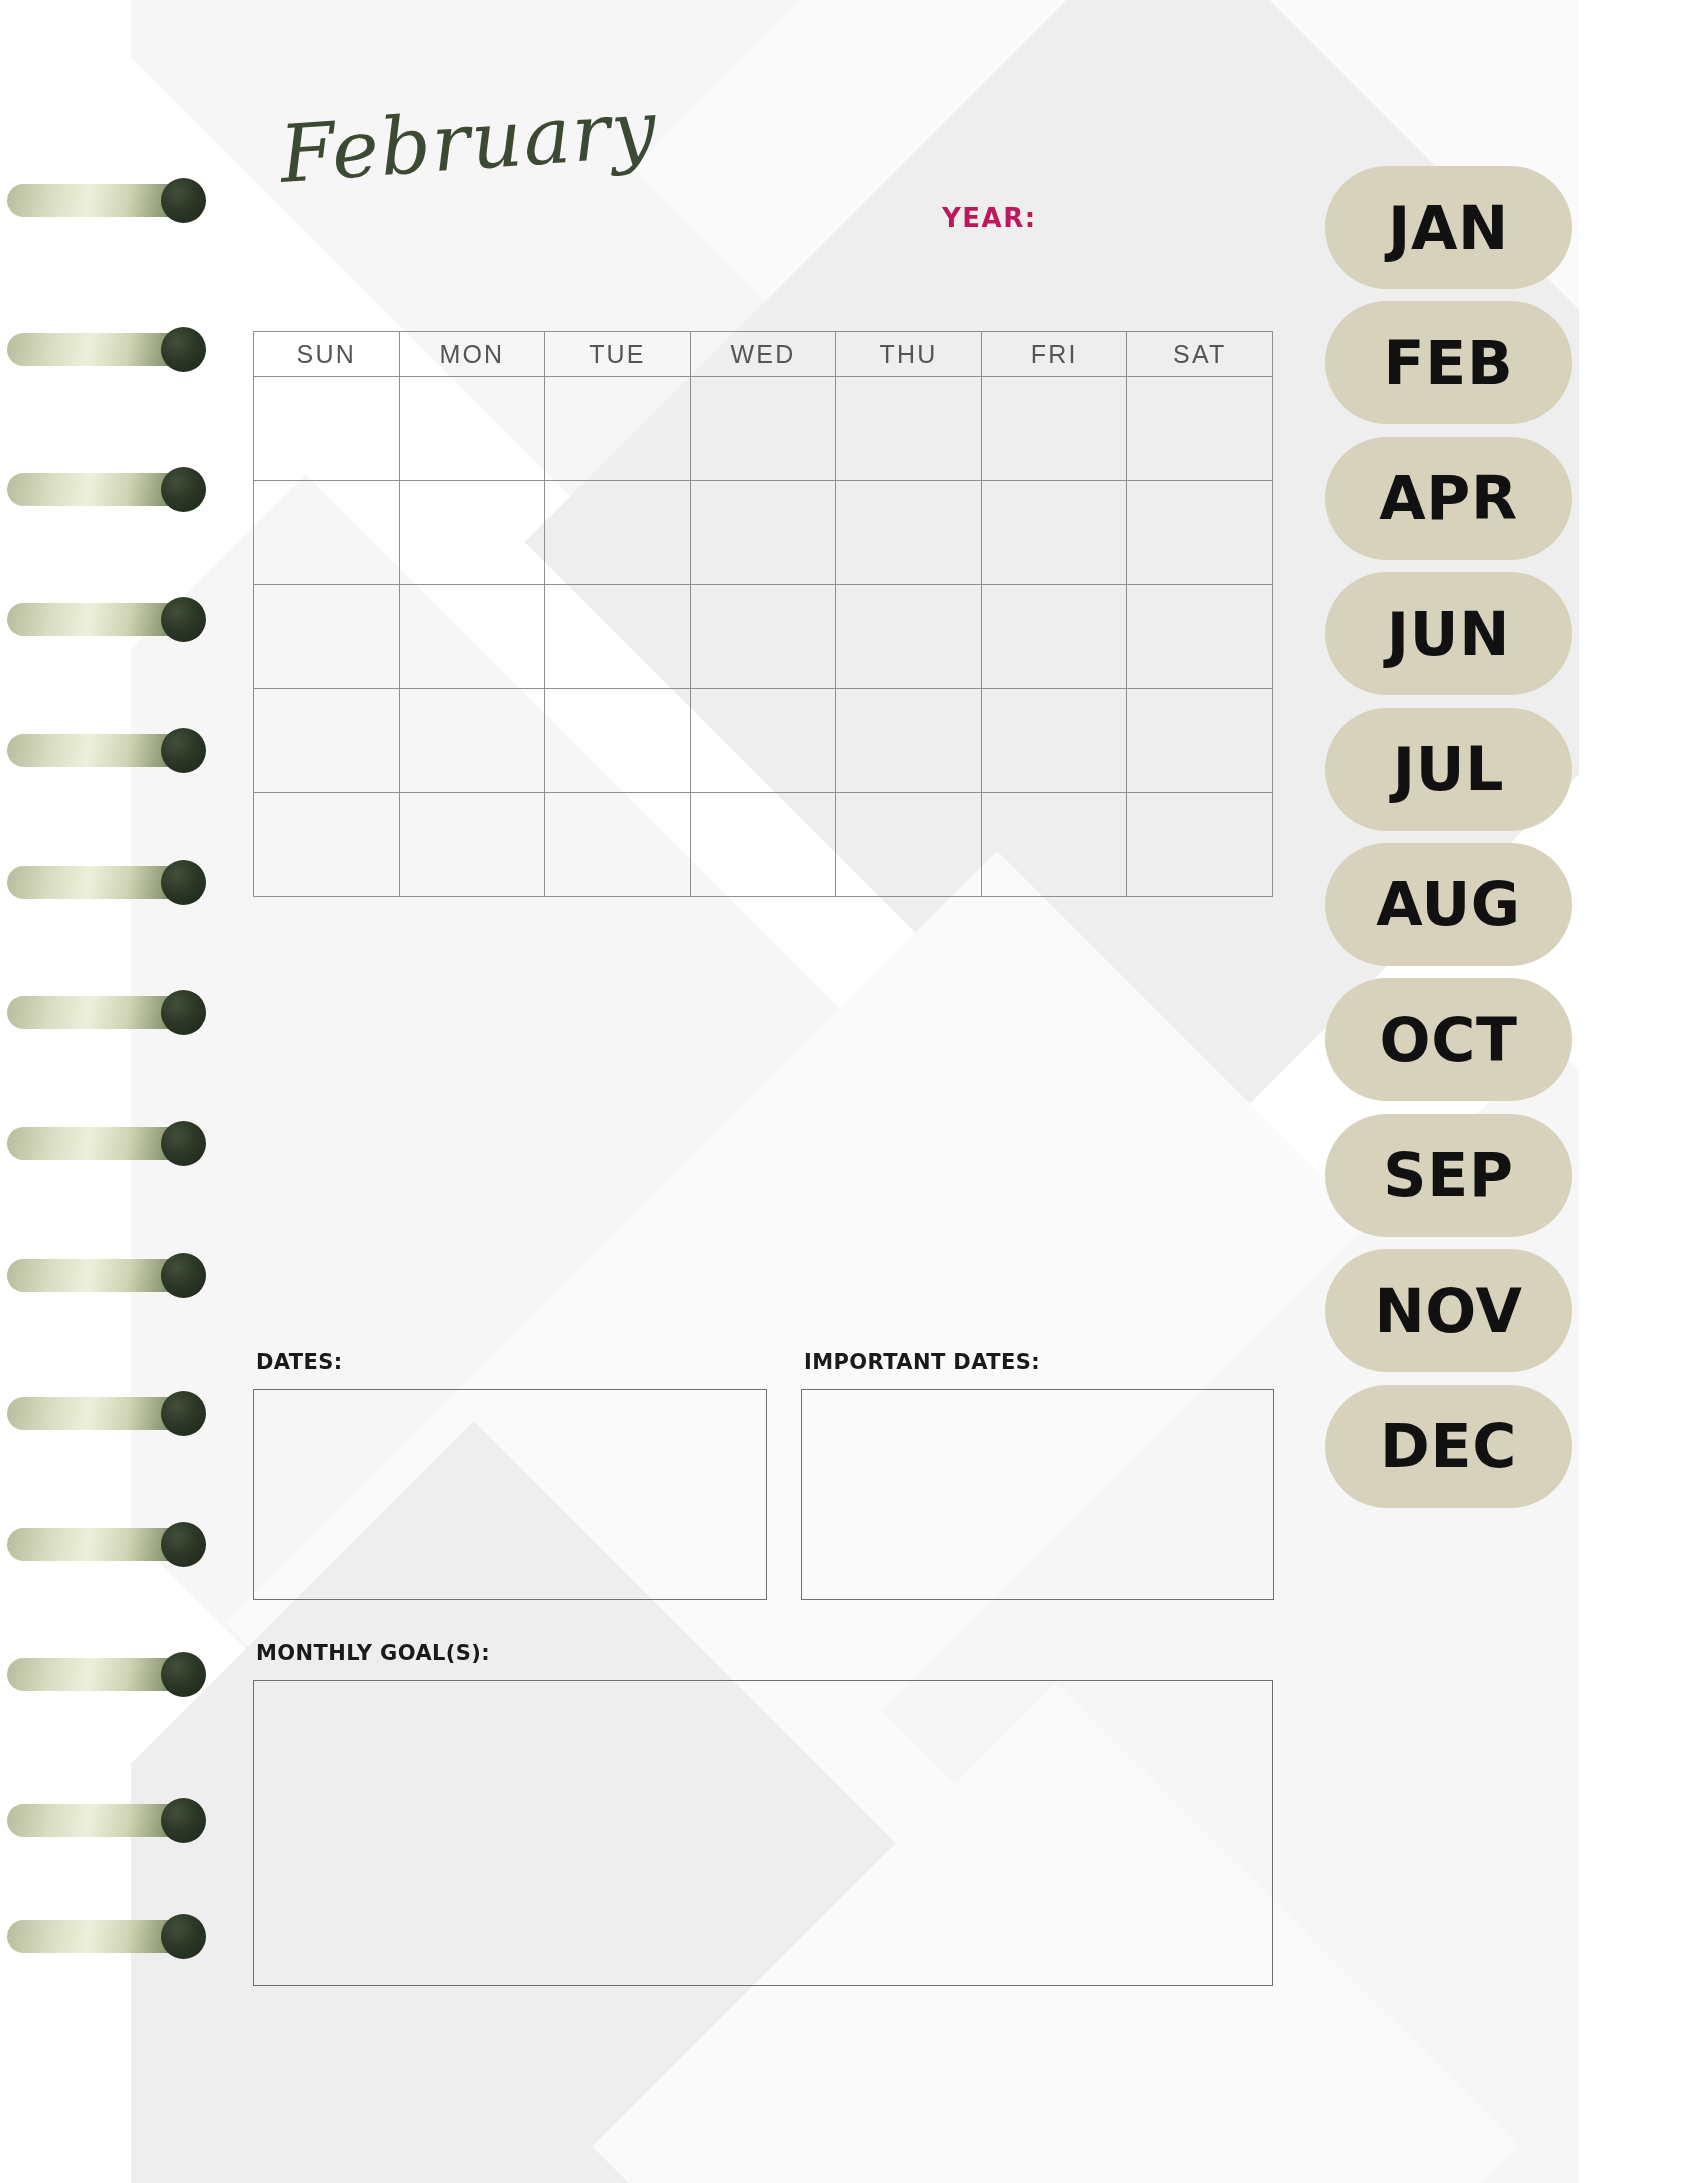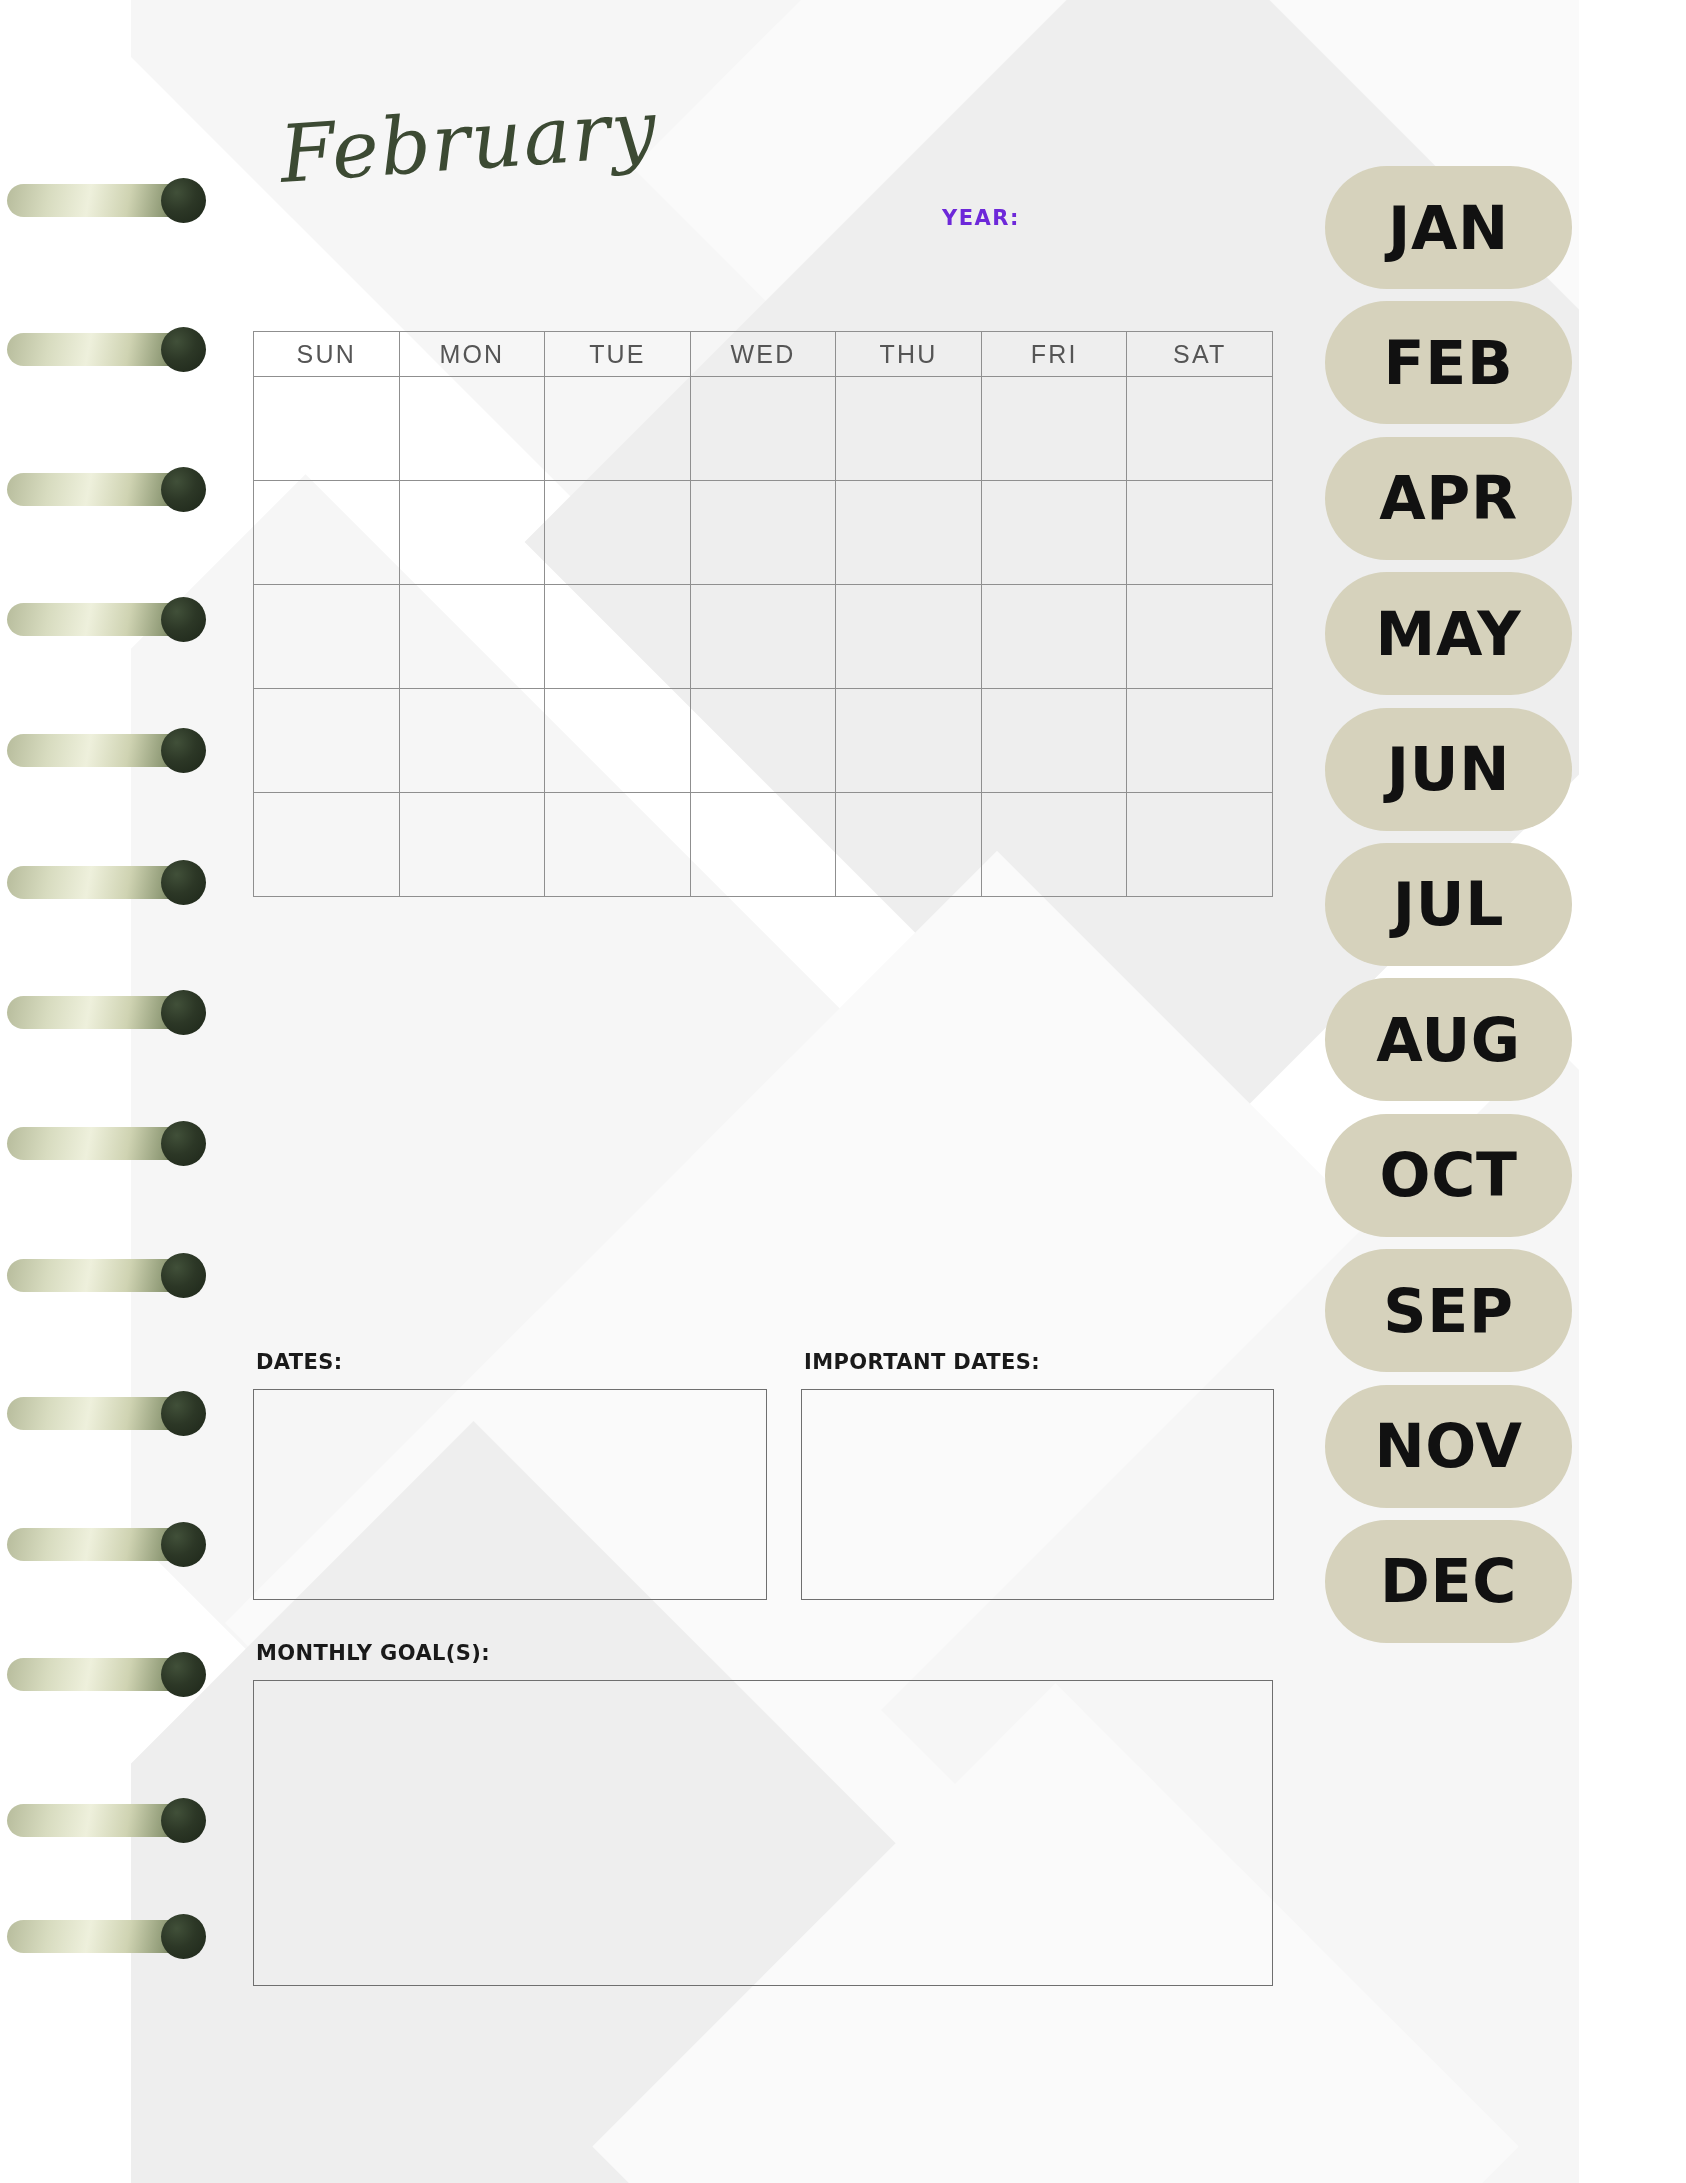--- a/index.html
+++ b/index.html
@@ -83,23 +83,23 @@
     transform: rotate(-4deg);
     transform-origin: left center;
     font-weight: 400;
   }
   #year-label {
     position: absolute;
     left: 942px;
     top: 218px;
     font-family: "DejaVu Sans", sans-serif;
     font-weight: bold;
-    font-size: 21px;
+    font-size: 26px;
     letter-spacing: 1.5px;
-    color: #6d28d9;
+    color: #be185d;
     transform: translateY(-50%);
   }
   #year-value {
     position: absolute;
     left: 1113px;
     top: 218px;
     transform: translateY(-50%);
     font-family: "DejaVu Sans", sans-serif;
     font-size: 31px;
     color: #6d3b1c;
@@ -331,21 +331,20 @@
   <div class="sec-label" id="dates-label">IMPORTANT DATES:</div>
   <div class="sec-box" id="dates-box"></div>
 
   <div class="sec-label" id="goals-label">MONTHLY GOAL(S):</div>
   <div class="sec-box" id="goals-box"></div>
 
   <div id="months">
     <div class="month-tab">JAN</div>
     <div class="month-tab">FEB</div>
     <div class="month-tab">APR</div>
-    <div class="month-tab">MAY</div>
     <div class="month-tab">JUN</div>
     <div class="month-tab">JUL</div>
     <div class="month-tab">AUG</div>
     <div class="month-tab">OCT</div>
     <div class="month-tab">SEP</div>
     <div class="month-tab">NOV</div>
     <div class="month-tab">DEC</div>
   </div>
 
 </div>

